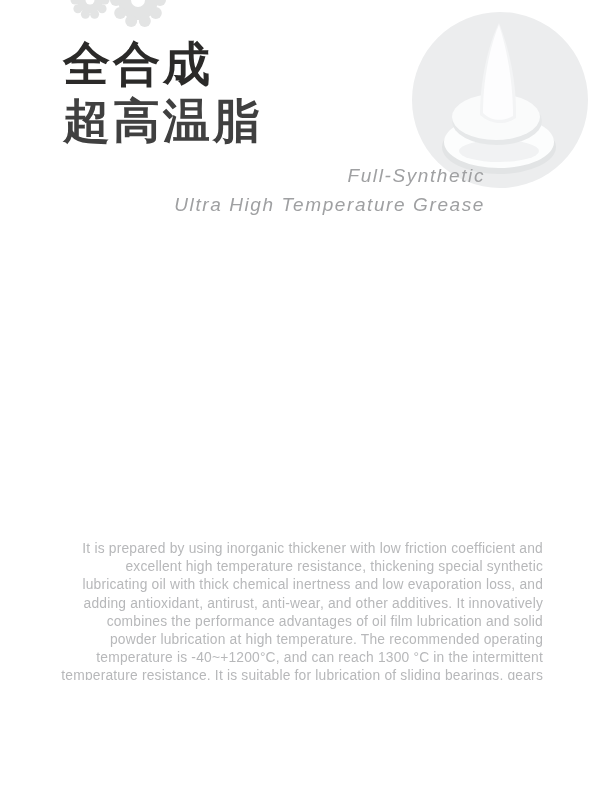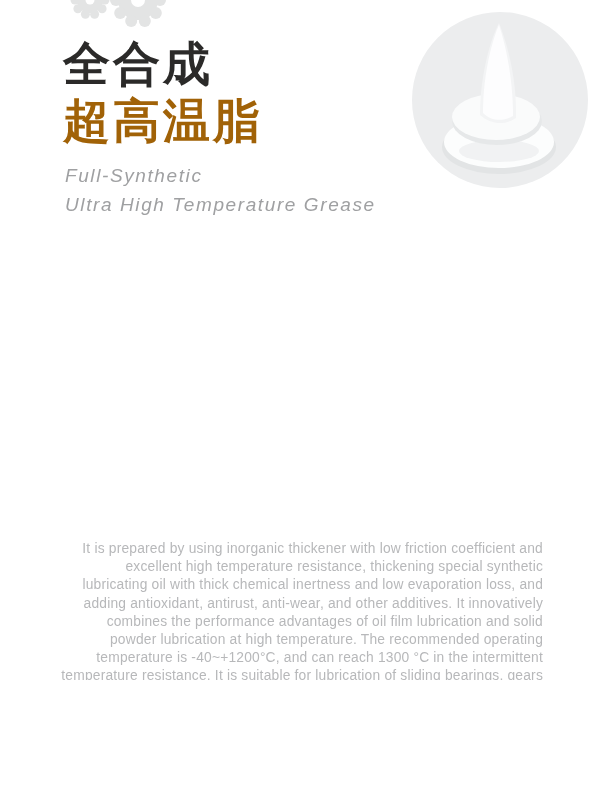--- a/index.html
+++ b/index.html
@@ -11,24 +11,24 @@
   .gears{position:absolute;left:62px;top:0;width:120px;height:30px;}
   
   .grease{position:absolute;left:400px;top:8px;width:190px;height:190px;}
   
   .title-cn{
     position:absolute;left:63px;letter-spacing:3px;
     font-weight:800;font-size:47px;line-height:1;
     font-family:"Liberation Sans","DejaVu Sans",sans-serif;
   }
   .title-black{top:40px;color:#2b2a29;}
-  .title-red{top:97px;color:#a16207;}
+  .title-red{top:97px;color:#404040;}
   .subtitle{
     position:absolute;left:65px;top:161px;width:420px;
-    font-style:italic;color:#9fa0a2;font-size:19px;line-height:29px;letter-spacing:1.6px;
+    font-style:italic;color:#9fa0a2;font-size:19px;line-height:29px;letter-spacing:1.6px;text-align:right;
   }
   
   .logos{position:absolute;left:62px;top:238px;width:420px;height:58px;}
   .sgs{
     position:absolute;left:0;top:4px;
     padding:0 5px 1px 14px;
     border-right:3px solid #c8824d;border-bottom:3px solid #c8824d;
     color:#6e6d6d;font-weight:800;font-size:33px;line-height:36px;letter-spacing:0px;
   }
   .msds{position:absolute;left:103px;top:4px;text-align:left;color:#3b5ba8;}

